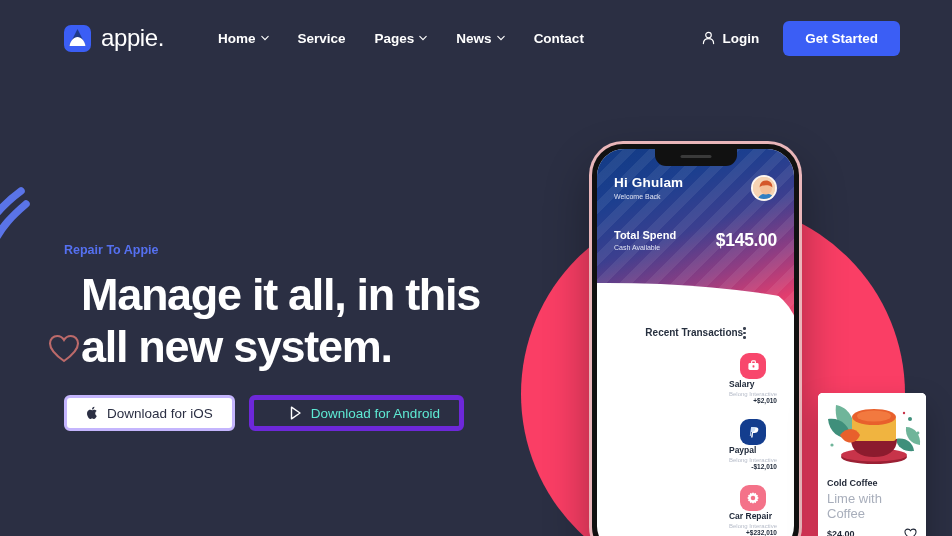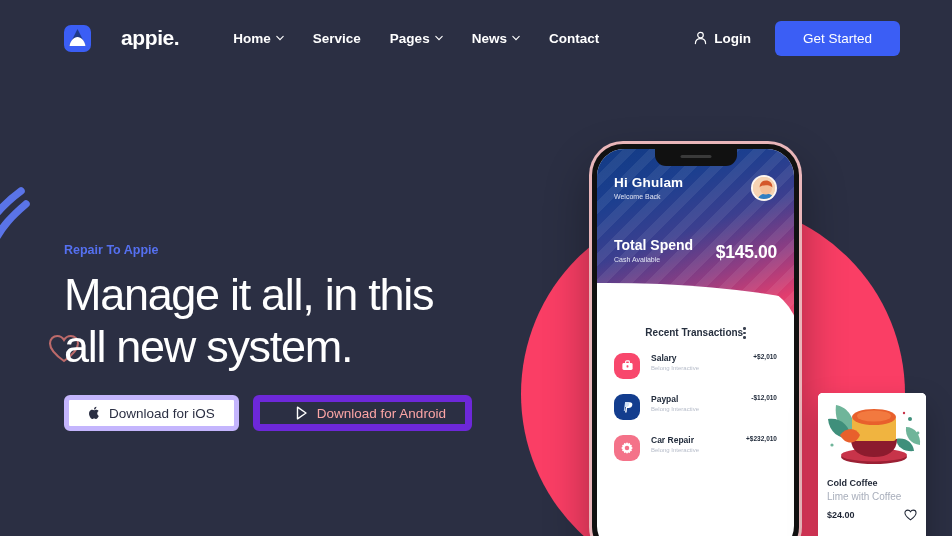--- a/index.html
+++ b/index.html
@@ -25,53 +25,53 @@
   .header {
     position:absolute; top:0; left:0; right:0; height:76px;
     display:flex; align-items:center; padding:0 52px 0 64px; z-index:20;
   }
   .brand { display:flex; align-items:center; gap:10px; }
   .brand-mark {
     width:27px; height:27px; border-radius:7px;
     background:#3b5ef5; position:relative; overflow:hidden;
     display:flex; align-items:flex-end; justify-content:center;
   }
-  .brand-name { color:#fff; font-size:21px; font-weight:bold; letter-spacing:-0.4px;margin-left:20px; }
+  .brand-name { color:#fff; font-size:24px; font-weight:normal; letter-spacing:-0.4px; }
 
   .nav { display:flex; align-items:center; gap:29px; margin-left:54px; }
   .nav-item {
     display:flex; align-items:center; gap:5px;
     color:#fff; font-size:13.5px; font-weight:bold; cursor:pointer;
   }
   .chev { width:8px; height:8px; display:block; }
 
   .header-right { margin-left:auto; display:flex; align-items:center; gap:24px; }
   .login { display:flex; align-items:center; gap:7px; color:#fff; font-size:13.5px; font-weight:bold; cursor:pointer; }
   .btn-started {
-    background:#3b5ef5; color:#fff; font-size:13.5px; font-weight:normal;
-    padding:0 28px; height:35px; border-radius:6px; border:none;
+    background:#3b5ef5; color:#fff; font-size:13.5px; font-weight:bold;
+    padding:0 22px; height:35px; border-radius:6px; border:none;
     display:flex; align-items:center; justify-content:center; cursor:pointer;
   }
 
   
   .hero { position:absolute; left:64px; top:243px; width:470px; z-index:15; }
   .eyebrow { color:#5570f0; font-size:12.5px; font-weight:bold; margin-bottom:12px; }
   .headline {
-    color:#fff; font-size:45px; line-height:52px; font-weight:normal;
-    letter-spacing:-1.3px; margin-bottom:22px;
+    color:#fff; font-size:45px; line-height:52px; font-weight:bold;
+    letter-spacing:-1.3px; margin-bottom:22px;margin-left:17px;
   }
   .subcopy { color:#dfe2ef; font-size:14.5px; line-height:23px; width:392px; margin-bottom:28px; }
   .cta-row { display:flex; gap:14px; }
   .btn-dl {
     display:flex; align-items:center; gap:9px;
     height:36px; padding:0 19px; border-radius:6px;
     font-size:13.5px; font-weight:normal; cursor:pointer;
   }
-  .btn-ios { background:#fff; color:#2b2f43; border:5px solid #c4b5fd; }
-  .btn-android { background:transparent; color:#fca5a5; border:7px solid #6d28d9;padding-left:35px; }
+  .btn-ios { background:#fff; color:#2b2f43; border:3px solid #c4b5fd; }
+  .btn-android { background:transparent; color:#5eead4; border:5px solid #6d28d9;padding-left:35px; }
 
   
   .phone {
     position:absolute; left:589px; top:141px;
     width:213px; height:420px; z-index:16;
     border-radius:34px; background:#e9b6ba; padding:3px;
     box-shadow:0 22px 45px rgba(0,0,0,.33);
   }
   .phone-bezel { width:100%; height:100%; border-radius:31px; background:#111; padding:5px; }
   .phone-screen {
@@ -98,34 +98,34 @@
     clip-path: ellipse(130% 100% at 8% 100%);
   }
   .greet-row { display:flex; align-items:flex-start; justify-content:space-between; }
   .greet-name { color:#fff; font-size:13.5px; font-weight:bold; letter-spacing:.2px; }
   .greet-sub { color:#dfe3f3; font-size:7px; margin-top:3px; }
   .avatar {
     width:26px; height:26px; border-radius:50%; background:#f3c9a6;
     border:2px solid rgba(255,255,255,.85); overflow:hidden; position:relative; flex:none;
   }
   .spend-row { margin-top:28px; display:flex; align-items:flex-end; justify-content:space-between; }
-  .spend-label { color:#fff; font-size:14px; font-weight:bold;margin-top:8px; }
+  .spend-label { color:#fff; font-size:11px; font-weight:bold; }
   .spend-sub { color:#e2e6f5; font-size:7px; margin-top:3px; }
   .spend-amt { color:#fff; font-size:17.5px; font-weight:bold; letter-spacing:-.3px;padding-left:14px; }
 
   .tx-head {
     position:relative; z-index:3; margin-top:-12px;
     padding:0 17px; display:flex; align-items:center; justify-content:center;
   }
   .tx-title { color:#27303f; font-size:10px; font-weight:bold; }
   .dots { display:flex; flex-direction:column; gap:2px; cursor:pointer; }
   .dots i { width:2.5px; height:2.5px; border-radius:50%; background:#3a4150; display:block; }
 
   .tx-list { position:relative; z-index:3; padding:14px 17px 0 17px; }
-  .tx-row { display:flex; align-items:flex-start; margin-bottom:15px; }
+  .tx-row { display:flex; align-items:flex-end; margin-bottom:15px;flex-direction:column; }
   .tx-ico {
     width:26px; height:26px; border-radius:9px; flex:none;
     display:flex; align-items:center; justify-content:center; margin-right:11px;
   }
   .tx-ico.pink { background:#f8476c; }
   .tx-ico.blue { background:#133d8e; }
   .tx-ico.rose { background:#f47289; }
   .tx-txt { flex:1; }
   .tx-name { color:#222c3c; font-size:8.5px; font-weight:bold; }
   .tx-org { color:#b6bcc9; font-size:6px; margin-top:2px; }
@@ -133,21 +133,21 @@
 
   
   .coffee {
     position:absolute; left:818px; top:393px; width:108px; height:164px;
     background:#fff; border-radius:5px; z-index:18; overflow:hidden;
     box-shadow:0 14px 30px rgba(0,0,0,.25);
   }
   .coffee-img { height:79px; position:relative; background:#fff; overflow:hidden; }
   .coffee-body { padding:6px 9px 0 9px; }
   .coffee-name { color:#1f2635; font-size:9px; font-weight:bold; }
-  .coffee-desc { color:#a8aebb; font-size:10px; margin-top:3px; }
+  .coffee-desc { color:#a8aebb; font-size:13px; margin-top:3px; }
   .coffee-foot { display:flex; align-items:center; justify-content:space-between; margin-top:7px; }
   .coffee-price { color:#1f2635; font-size:9px; font-weight:bold; }
 </style>
 </head>
 <body>
 
 <div class="bg-layer">
   <div class="pink-circle"></div>
 
   <svg class="wave-left" width="52" height="80" viewBox="0 0 52 80">

